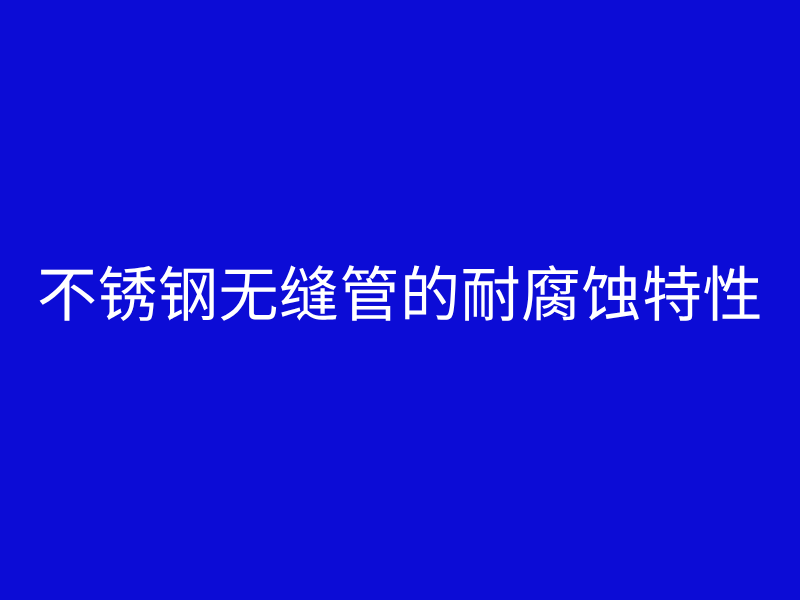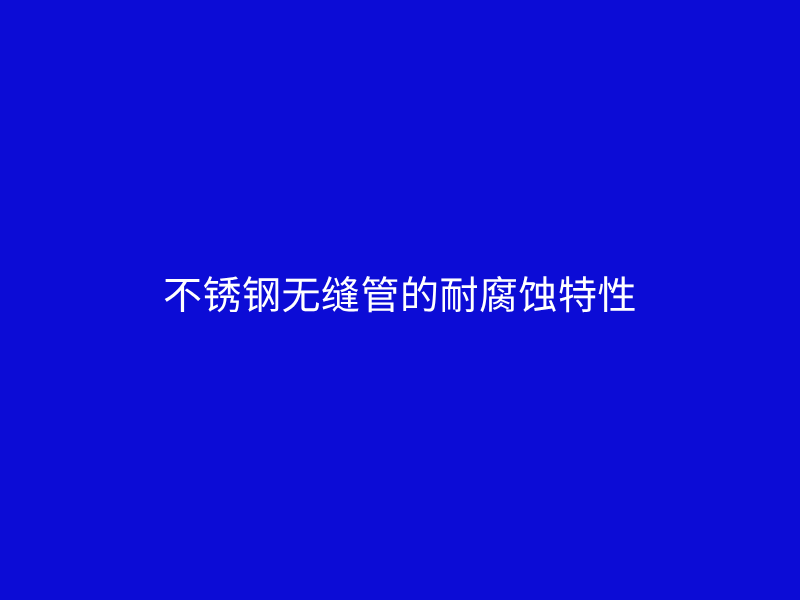--- a/index.html
+++ b/index.html
@@ -44,21 +44,21 @@
   }
 
   .slide-title {
     display: block;
     margin: 0;
     padding: 0 0 8px 0;        
     width: 100%;
     text-align: center;
     color: #ffffff;
     font-family: "DejaVu Sans", "Liberation Sans", sans-serif;
-    font-size: 39px;
+    font-size: 60px;
     font-weight: normal;
     line-height: 1.06;
     letter-spacing: 0.5px;
     white-space: nowrap;
     -webkit-font-smoothing: antialiased;
   }
 </style>
 </head>
 <body>
 

